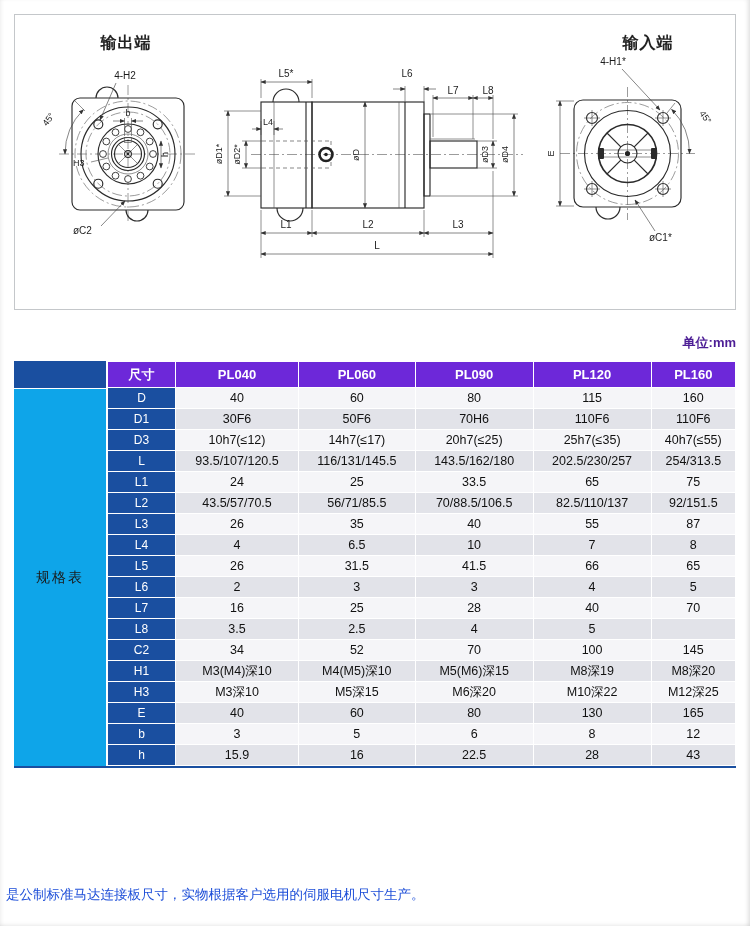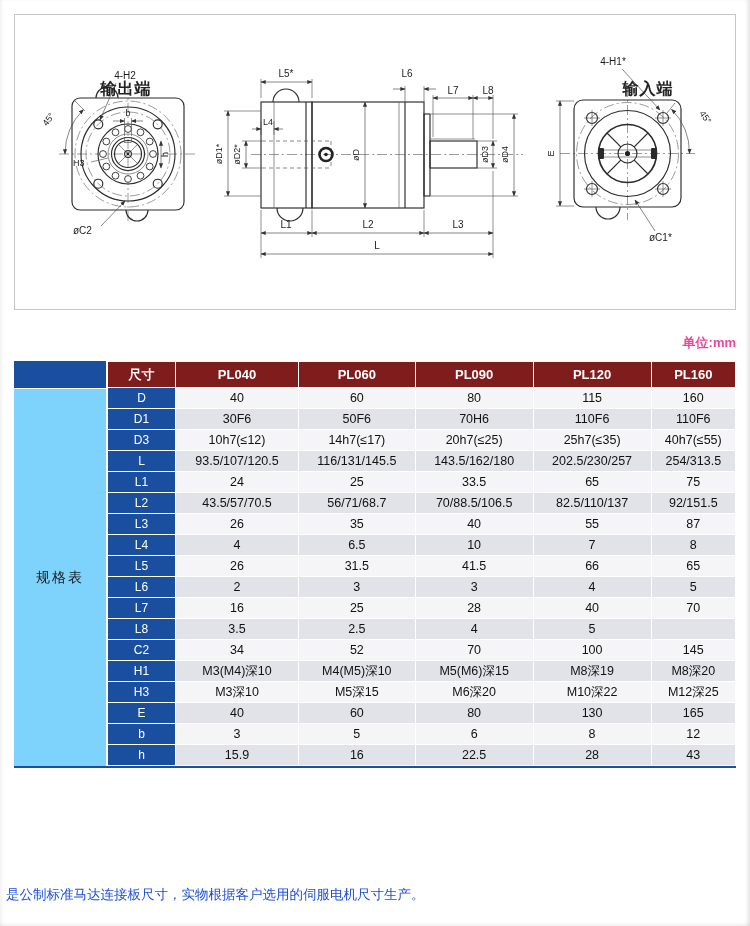--- a/index.html
+++ b/index.html
@@ -3,43 +3,43 @@
 <meta charset="utf-8">
 <style>
   html,body{margin:0;padding:0;background:#ffffff;}
   .page{
     position:relative;width:750px;height:926px;background:#fff;overflow:hidden;
     font-family:"Liberation Sans","DejaVu Sans",sans-serif;
     box-shadow:inset -4px 0 4px -2px rgba(0,0,0,.12), inset 4px 0 4px -3px rgba(0,0,0,.07), inset 0 -4px 4px -3px rgba(0,0,0,.08);
   }
   
   .dwg-panel{position:absolute;left:14px;top:14px;width:722px;height:296px;background:#fff;border:1px solid #c4c7ca;box-sizing:border-box;}
-  .dwg-title{position:absolute;top:18px;width:110px;text-align:center;font-size:16px;font-weight:700;color:#222;letter-spacing:1px;margin-top:46px;}
+  .dwg-title{position:absolute;top:18px;width:110px;text-align:center;font-size:16px;font-weight:700;color:#222;letter-spacing:1px;}
   .dwg-title.out{left:56px;}
   .dwg-title.in{left:578px;}
   svg .ol{stroke:#2b2b2b;stroke-width:1.15;fill:none;}
   svg .thk{stroke:#2b2b2b;stroke-width:1.7;fill:none;}
   svg .thin{stroke:#555;stroke-width:.65;fill:none;}
   svg .dash{stroke:#555;stroke-width:.7;fill:none;stroke-dasharray:4 3;}
   svg .cdash{stroke:#666;stroke-width:.65;fill:none;stroke-dasharray:10 3 2 3;}
   svg .dim{stroke:#444;stroke-width:.65;fill:none;marker-start:url(#ar);marker-end:url(#ar);}
   svg .dime{stroke:#444;stroke-width:.65;fill:none;marker-end:url(#ar);}
   svg .lbl{font-family:"Liberation Sans",sans-serif;font-size:10px;fill:#1c1c1c;}
   svg .sm{font-size:9px;}
   svg .roller{stroke:#2b2b2b;stroke-width:.9;fill:#fff;}
   
-  .unit{position:absolute;top:334px;right:14px;font-size:13px;font-weight:700;color:#ec4899;}
+  .unit{position:absolute;top:334px;right:14px;font-size:13px;font-weight:700;color:#4c1d95;}
   
   .tbl-wrap{position:absolute;left:14px;top:361px;width:722px;display:flex;border-bottom:2px solid #1a4fa0;box-sizing:border-box;}
   .grp-col{width:92px;flex:0 0 92px;display:flex;flex-direction:column;margin-right:1px;}
   .grp-head{height:27px;background:#1a4fa0;margin-bottom:1px;}
-  .grp-cell{flex:1;background:#7dd3fc;display:flex;align-items:center;justify-content:center;font-size:14px;color:#1b1b1b;letter-spacing:2px;font-family:Liberation Serif, serif;}
+  .grp-cell{flex:1;background:#0ea5e9;display:flex;align-items:center;justify-content:center;font-size:14px;color:#1b1b1b;letter-spacing:2px;font-family:Liberation Serif, serif;}
   table.spec{flex:1;border-collapse:collapse;table-layout:fixed;}
   table.spec th,table.spec td{border:1px solid #fff;padding:0;text-align:center;vertical-align:middle;overflow:hidden;white-space:nowrap;}
-  table.spec thead th{height:25px;background:#7f1d1d;color:#fff;font-size:13px;font-weight:700;}
+  table.spec thead th{height:25px;background:#6d28d9;color:#fff;font-size:13px;font-weight:700;}
   table.spec tbody th{height:20px;background:#1a4fa0;color:#fff;font-size:12px;font-weight:400;}
   table.spec tbody td{font-size:12.5px;color:#111;}
   table.spec tbody tr:nth-child(odd) td{background:#f5f5f8;}
   table.spec tbody tr:nth-child(even) td{background:#e2e3e9;}
   col.c-lab{width:68px;}
   
   .footnote{position:absolute;left:6px;top:886px;font-size:13.5px;color:#1d4ed8;}
 </style>
 </head>
 <body>
@@ -317,21 +317,21 @@
       <th>L1</th>
       <td>24</td>
       <td>25</td>
       <td>33.5</td>
       <td>65</td>
       <td>75</td>
     </tr>
           <tr>
       <th>L2</th>
       <td>43.5/57/70.5</td>
-      <td>56/71/68.7</td>
+      <td>56/71/85.5</td>
       <td>70/88.5/106.5</td>
       <td>82.5/110/137</td>
       <td>92/151.5</td>
     </tr>
           <tr>
       <th>L3</th>
       <td>26</td>
       <td>35</td>
       <td>40</td>
       <td>55</td>

